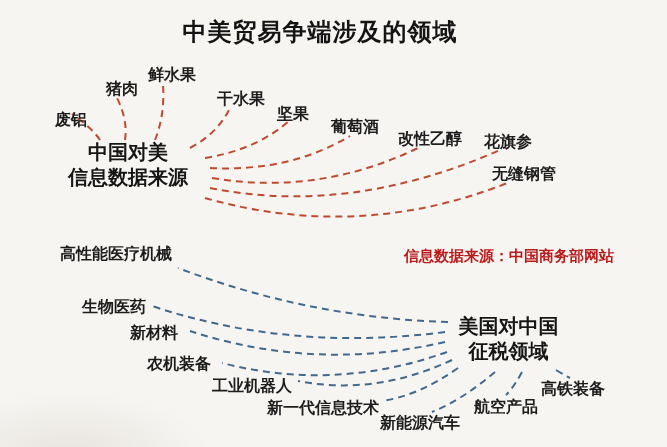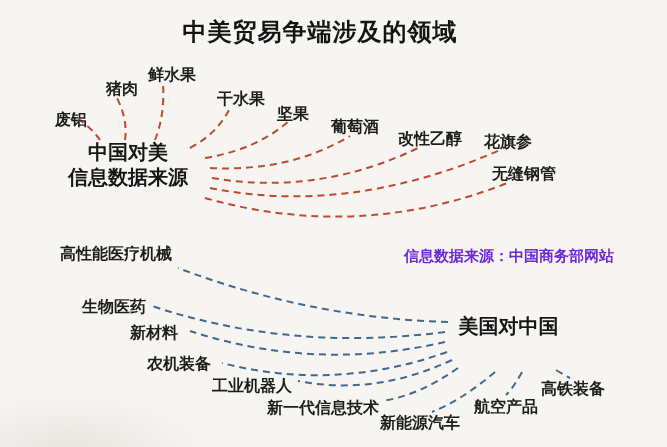--- a/index.html
+++ b/index.html
@@ -41,21 +41,21 @@
     position: absolute;
     font-size: 16px; font-weight: bold;
     color: #1d1d1d;
     white-space: nowrap;
   }
 
   .source-note {
     position: absolute;
     left: 404px; top: 247px;
     font-size: 15px; font-weight: bold;
-    color: #6d28d9;
+    color: #b91c1c;
     white-space: nowrap;
   }
 
   .smudge {
     position: absolute;
     left: -70px; top: 392px;
     width: 280px; height: 120px;
     background: radial-gradient(ellipse at center, rgba(120,110,100,0.12), rgba(120,110,100,0) 70%);
   }
 </style>
@@ -88,20 +88,21 @@
 
   <div class="title">中美贸易争端涉及的领域</div>
 
   <div class="hub hub-china">
     <div>中国对美</div>
     <div>信息数据来源</div>
   </div>
 
   <div class="hub hub-us">
     <div>美国对中国</div>
+    <div>征税领域</div>
   </div>
 
   <div class="source-note">信息数据来源：中国商务部网站</div>
 <div class="node-label" style="left: 55px; top: 96px; margin-top: 14px;">废铝</div>
     <div class="node-label" style="left: 106px; top: 79px;">猪肉</div>
     <div class="node-label" style="left: 148px; top: 65px;">鲜水果</div>
     <div class="node-label" style="left: 217px; top: 89px;">干水果</div>
     <div class="node-label" style="left: 277px; top: 104px;">坚果</div>
     <div class="node-label" style="left: 331px; top: 117px;">葡萄酒</div>
     <div class="node-label" style="left: 398px; top: 129px;">改性乙醇</div>

